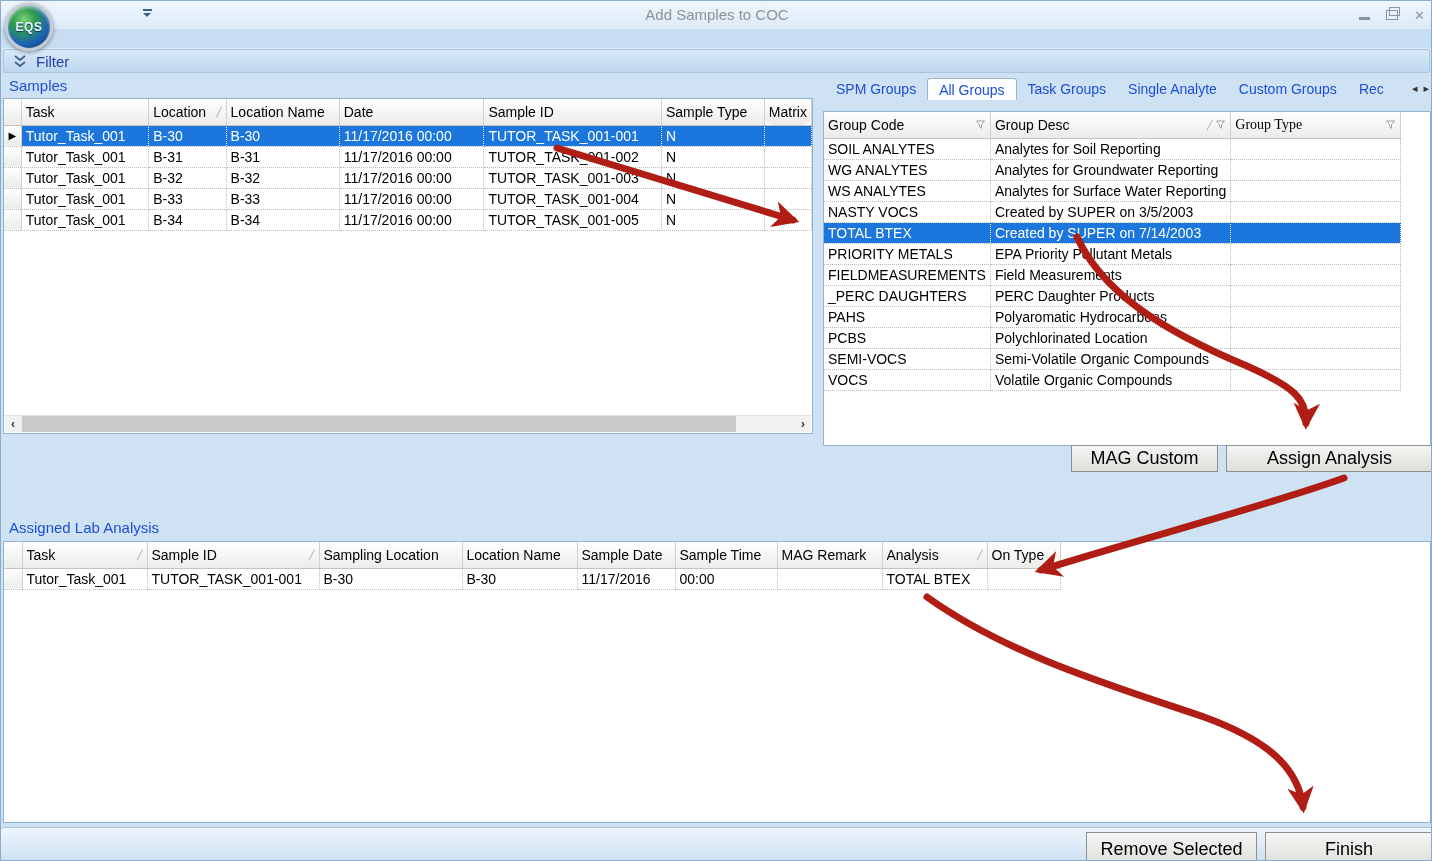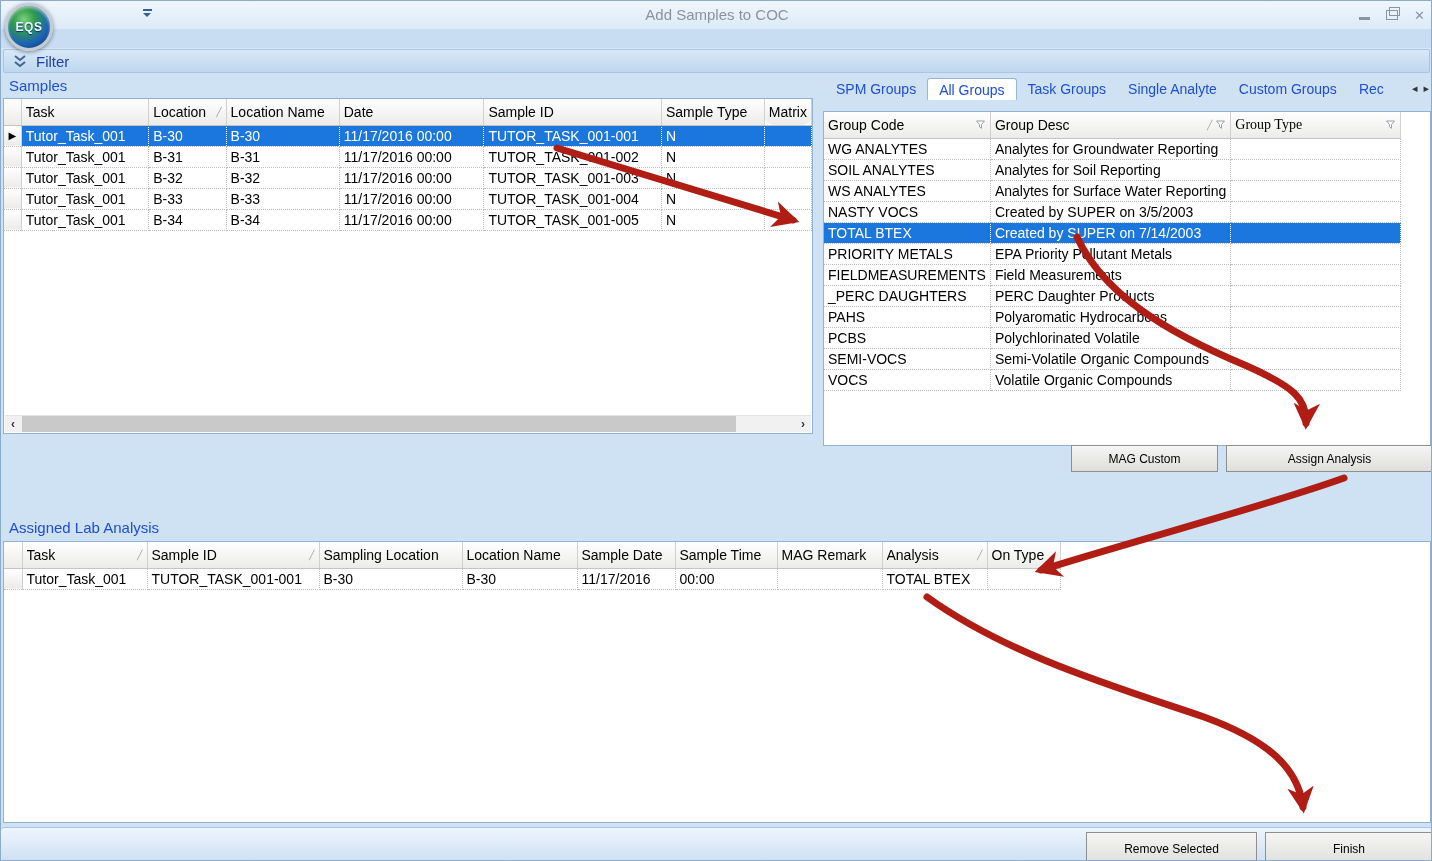--- a/index.html
+++ b/index.html
@@ -63,21 +63,21 @@
 
   
   .groups-tabs{position:absolute;left:824px;top:76px;height:23px;display:flex;align-items:flex-end;z-index:5;}
   .tab{padding:3px 11px 3px 11px;color:#1d4ed8;font-size:14px;white-space:nowrap;}
   .tab.active{background:#fdfeff;border:1px solid #9ab6d6;border-bottom:none;border-radius:3px 3px 0 0;
               height:22px;box-sizing:border-box;}
   .tab-scrollers{position:absolute;right:2px;top:76px;height:22px;display:flex;align-items:center;gap:6px;
                  color:#333;font-size:11px;z-index:6;}
 
   
-  .btn{position:absolute;box-sizing:border-box;border:1px solid #8f8f8f;color:#000;font-size:12px;
+  .btn{position:absolute;box-sizing:border-box;border:1px solid #8f8f8f;color:#000;font-size:18px;
        background:linear-gradient(#f5f5f3,#deded b 80%,#d8d8d5);background:linear-gradient(#f5f5f3,#dededb);
        display:flex;align-items:center;justify-content:center;}
   #btn-mag{left:1070px;top:444px;width:147px;height:27px;}
   #btn-assign{left:1225px;top:444px;width:207px;height:27px;}
   #btn-remove{left:1085px;top:831px;width:171px;height:34px;}
   #btn-finish{left:1264px;top:831px;width:168px;height:34px;}
 
   
   .bottom-bar{position:absolute;left:0;top:826px;width:1432px;height:35px;box-sizing:border-box;
               background:linear-gradient(#eef5fc,#cde0f2);border-top:1px solid #a9c4de;border-radius:4px 4px 0 0;}
@@ -257,27 +257,27 @@
                 <span class="hlabel">Group Type</span>
                 <svg class="funnel" width="11" height="11" viewBox="0 0 11 11">
                   <path d="M1.5 2 h8 l-3 3.5 v3.8 l-2 -1.4 v-2.4 z" fill="#fbfbfb" stroke="#99a0a8"></path>
                 </svg>
               </span>
             </th>
           </tr>
       </thead>
       <tbody>
           <tr>
+            <td>SOIL ANALYTES</td>
+            <td>Analytes for Soil Reporting</td>
+            <td></td>
+          </tr>
+          <tr>
             <td>WG ANALYTES</td>
             <td>Analytes for Groundwater Reporting</td>
-            <td></td>
-          </tr>
-          <tr>
-            <td>SOIL ANALYTES</td>
-            <td>Analytes for Soil Reporting</td>
             <td></td>
           </tr>
           <tr>
             <td>WS ANALYTES</td>
             <td>Analytes for Surface Water Reporting</td>
             <td></td>
           </tr>
           <tr>
             <td>NASTY VOCS</td>
             <td>Created by SUPER on 3/5/2003</td>
@@ -303,21 +303,21 @@
             <td>PERC Daughter Products</td>
             <td></td>
           </tr>
           <tr>
             <td>PAHS</td>
             <td>Polyaromatic Hydrocarbons</td>
             <td></td>
           </tr>
           <tr>
             <td>PCBS</td>
-            <td>Polychlorinated Volatile</td>
+            <td>Polychlorinated Location</td>
             <td></td>
           </tr>
           <tr>
             <td>SEMI-VOCS</td>
             <td>Semi-Volatile Organic Compounds</td>
             <td></td>
           </tr>
           <tr>
             <td>VOCS</td>
             <td>Volatile Organic Compounds</td>

